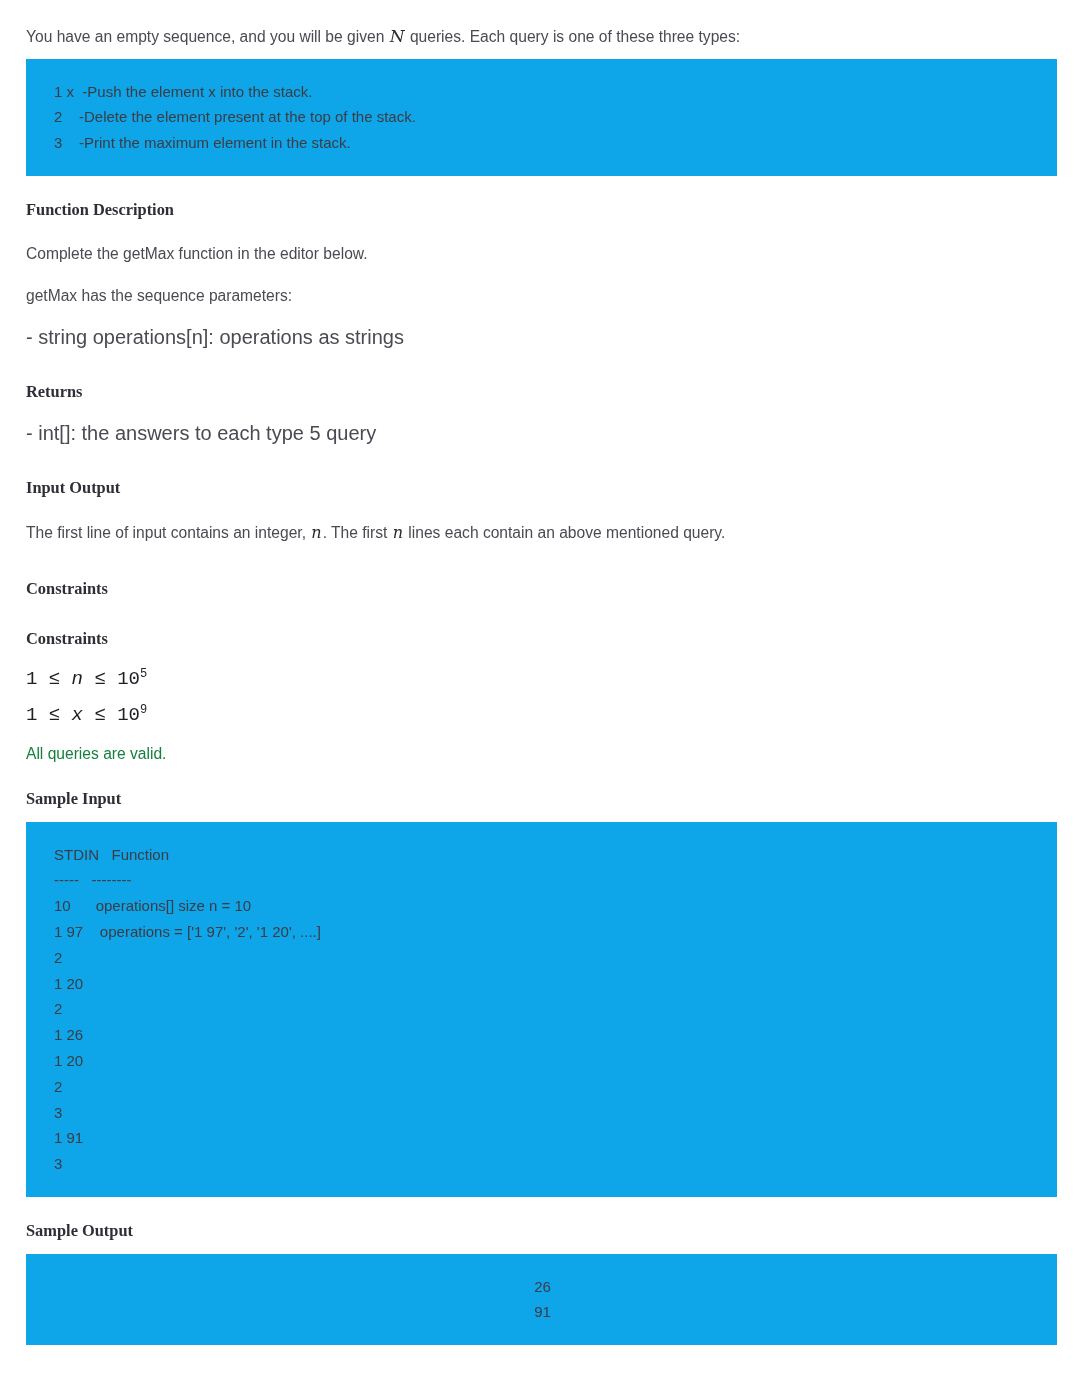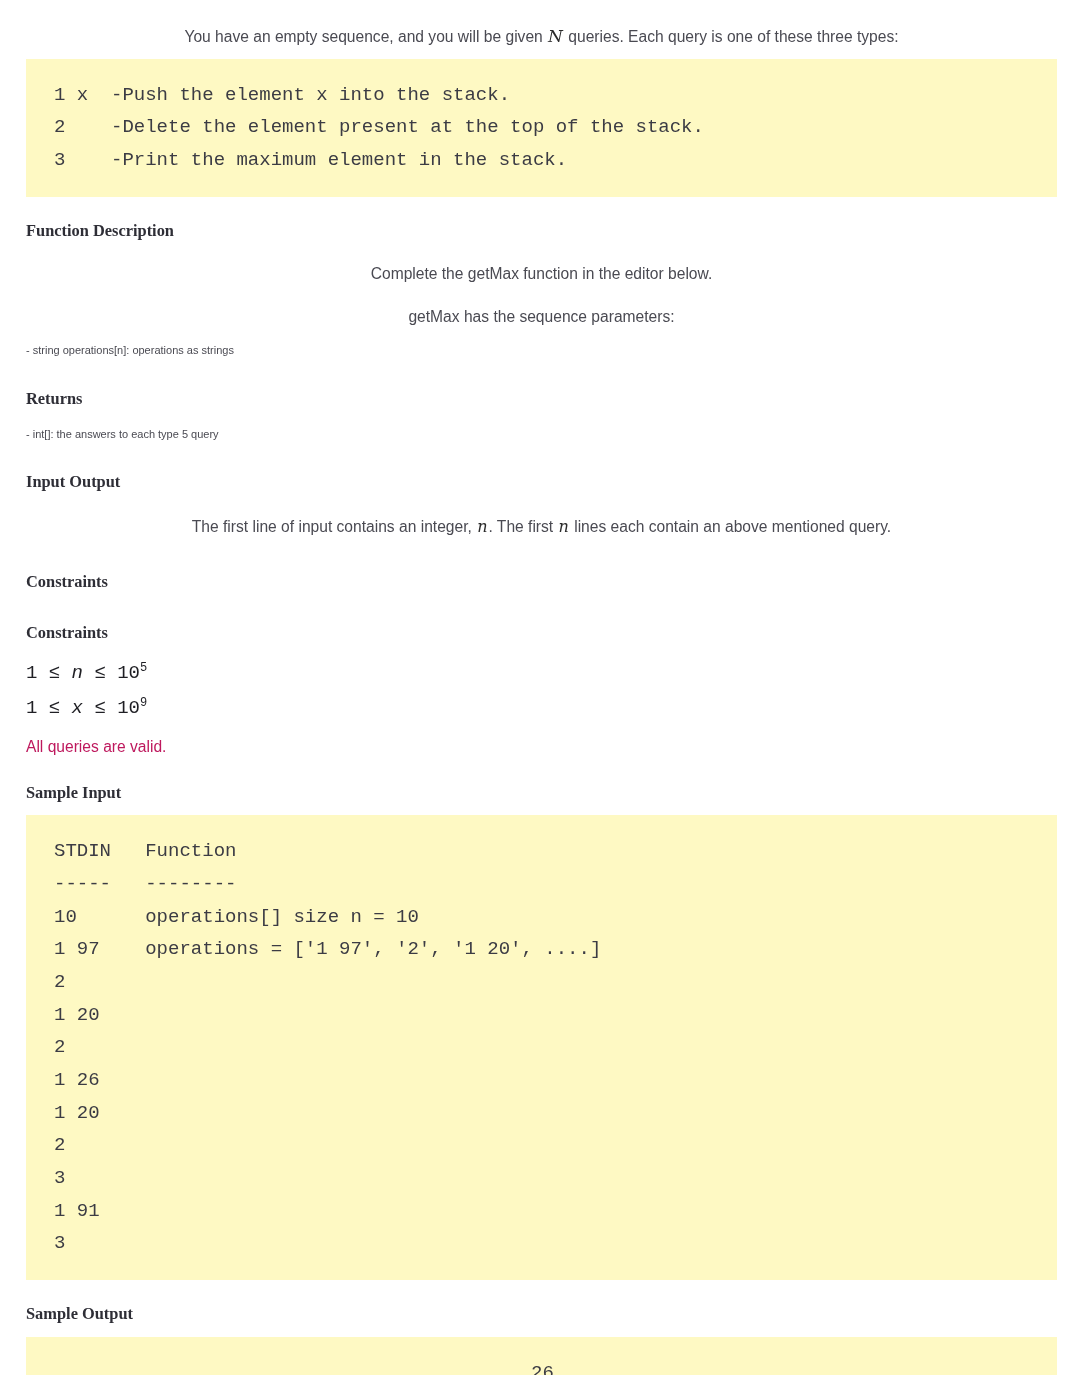--- a/index.html
+++ b/index.html
@@ -18,64 +18,63 @@
     width: 1079px;
     box-sizing: border-box;
     padding: 14px 22px 24px 26px;
   }
   p.para {
     margin: 0 0 0 0;
     padding: 10px 0 10px 0;
     color: #4a4a52;
     font-size: 15.6px;
     line-height: 1.45;
-    text-align: center;
   }
   .intro {
     padding-top: 6px;
     padding-bottom: 14px;
   }
   .mathvar {
     font-family: "DejaVu Serif", serif;
     font-style: italic;
     font-size: 17px;
     color: #2b2b2b;
     padding: 0 1px;
   }
   .mathvar-sm {
     font-family: "DejaVu Serif", serif;
     font-style: italic;
     font-size: 16px;
     color: #2b2b2b;
     padding: 0 1px;
   }
   pre.codeblock {
-    background: #fef9c3;
+    background: #0ea5e9;
     border: 0;
     margin: 0 0 0 0;
     padding: 20px 26px 20px 28px;
-    font-family: Liberation Mono, monospace;
-    font-size: 19px;
+    font-family: Liberation Sans, sans-serif;
+    font-size: 15px;
     line-height: 1.72;
     color: #3c3c44;
     white-space: pre;
     overflow: hidden;
   }
   h3.section {
     font-family: Liberation Serif, serif;
     font-weight: bold;
     font-size: 16.4px;
     color: #2e2e36;
     margin: 0;
     padding: 22px 0 10px 0;
   }
   .tight-line {
     margin: 0;
     padding: 4px 0 6px 0;
-    font-size: 11px;
+    font-size: 20px;
     color: #4a4a52;
   }
   .constraint-line {
     font-family: Liberation Mono, monospace;
     font-size: 19px;
     color: #1f1f24;
     margin: 0;
     padding: 4px 0 4px 0;
     line-height: 1.45;
   }
@@ -84,21 +83,21 @@
   }
   .constraint-line sup {
     font-size: 12px;
     vertical-align: super;
     font-style: normal;
   }
   .allqueries {
     padding: 8px 0 0 0;
     margin: 0;
     font-size: 15.6px;
-    color: #be185d;
+    color: #15803d;
   }
   .sample-output-pre {
     padding: 24px 26px 40px 28px;
     text-align: center;
   }
 </style>
 </head>
 <body>
 
 <div class="page">

